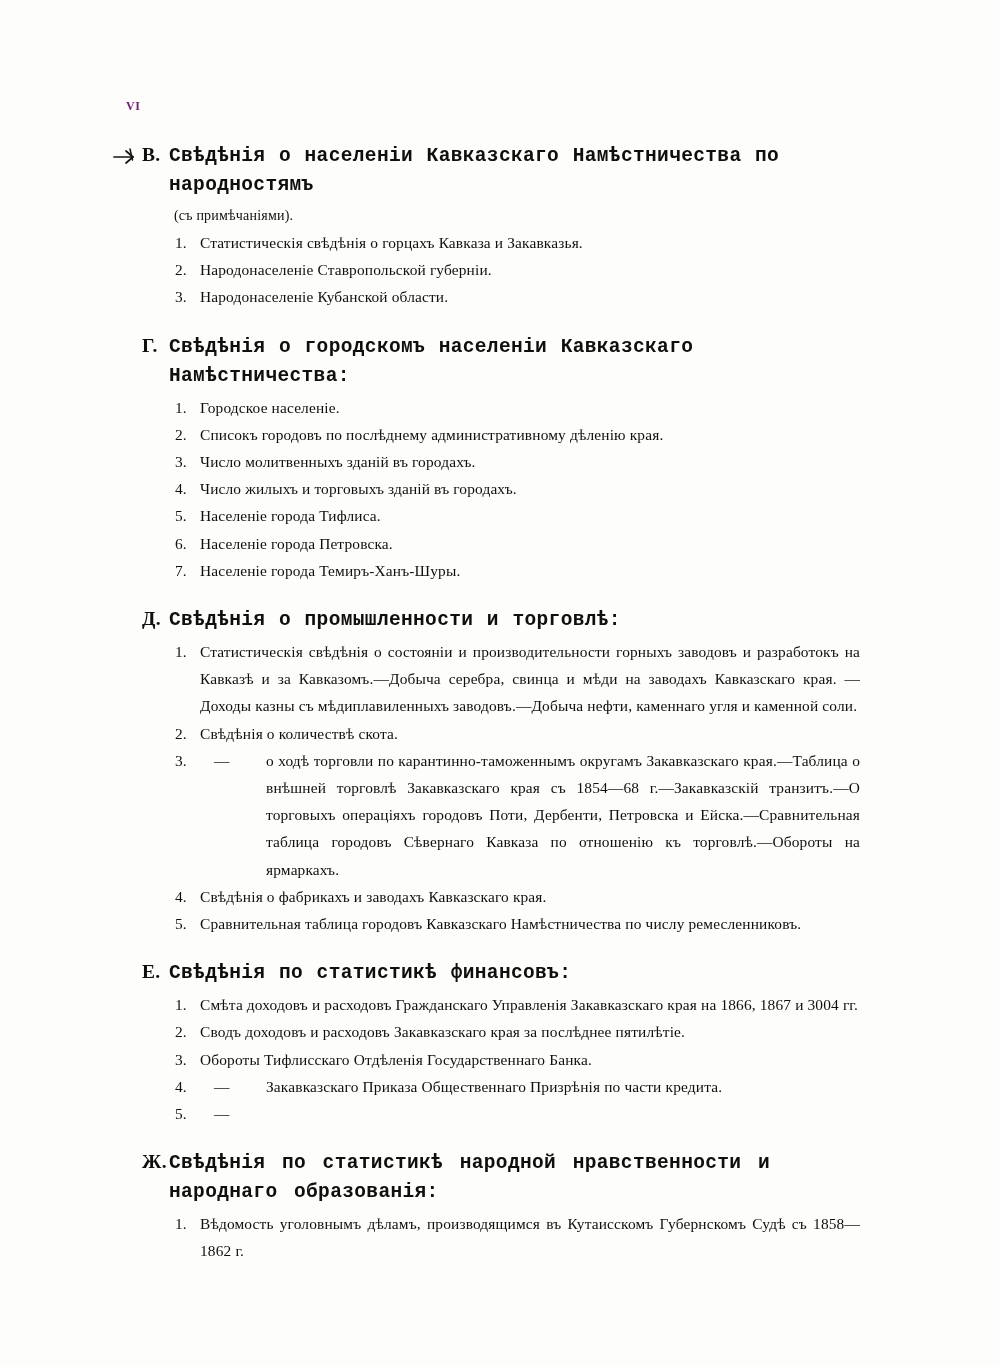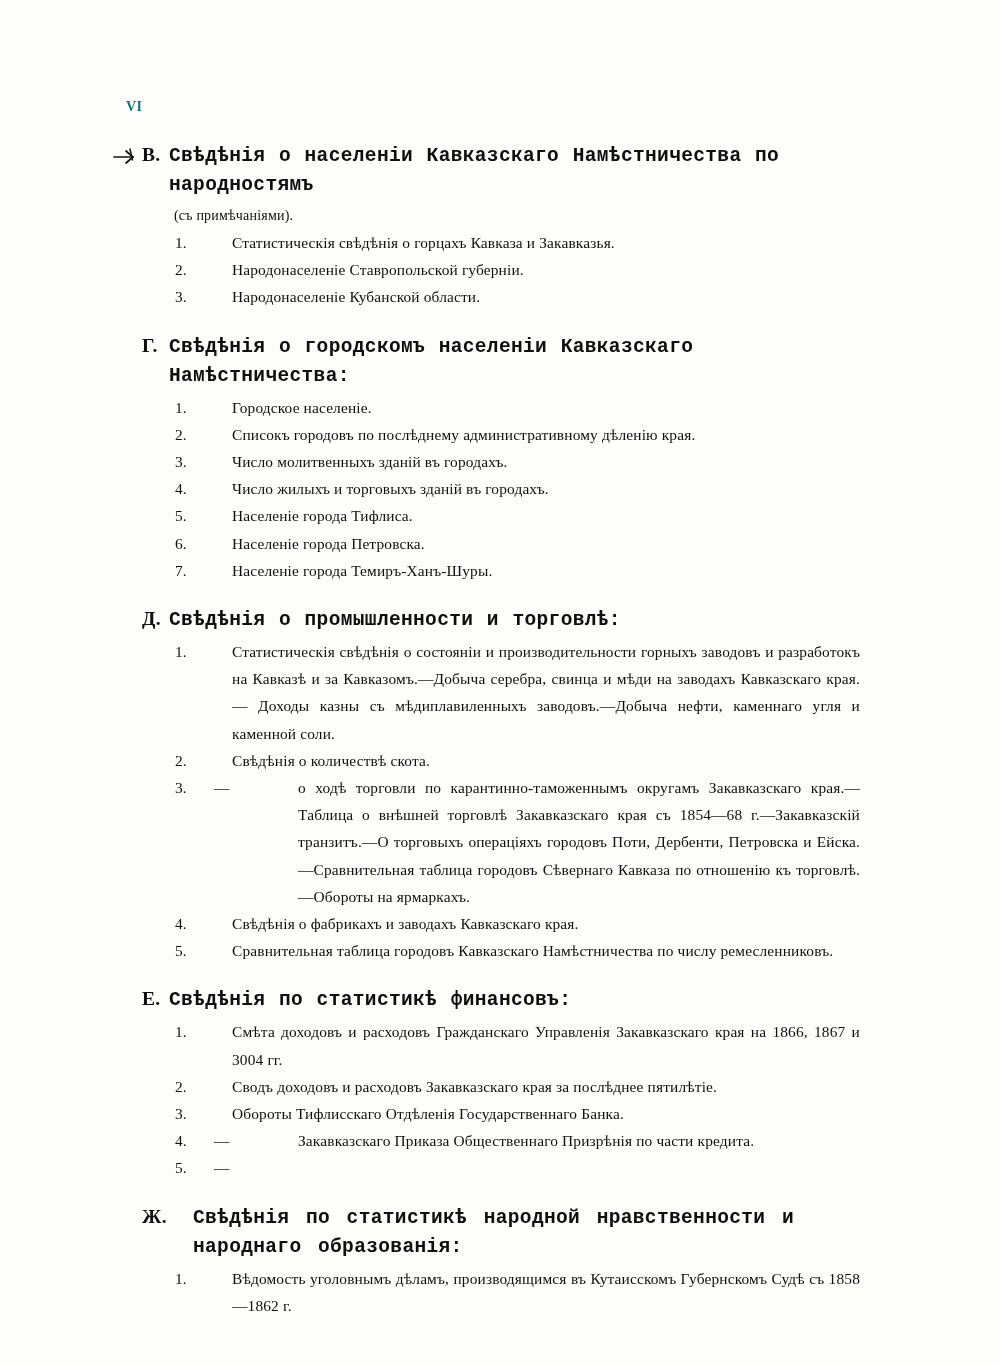--- a/index.html
+++ b/index.html
@@ -21,25 +21,25 @@
     inset: 0;
     background: #fdfdfc;
   }
 
   
   .folio {
     position: absolute;
     left: 126px;
     top: 99px;
     font-family: "Liberation Serif", "DejaVu Serif", serif;
-    font-size: 14px;
+    font-size: 12px;
     font-weight: bold;
     letter-spacing: 0.5px;
     font-variant: small-caps;
-    color: #0f766e;
+    color: #701a75;
   }
 
   
   .margin-mark {
     position: absolute;
     left: 112px;
     top: 146px;
     width: 28px;
     height: 20px;
   }
@@ -70,21 +70,21 @@
     min-width: 27px;
     text-align: left;
     white-space: nowrap;
   }
   .sec-title {
     flex: 1 1 auto;
     text-align: left;
     word-spacing: 1.5px;
     font-family: Liberation Mono, monospace;
   }
-  .sec-title.spread { word-spacing: 4.5px; margin-left: 24px; }
+  .sec-title.spread { word-spacing: 4.5px; }
 
   
   .sec-sub {
     font-size: 14px;
     font-weight: normal;
     line-height: 26px;
     padding-left: 32px;
     letter-spacing: 0.2px;
   }
   .sec-lead {
@@ -112,21 +112,20 @@
     flex: 0 0 auto;
     width: 25px;
     text-align: left;
     white-space: nowrap;
   }
   .item-text {
     flex: 1 1 auto;
     text-align: justify;
     text-justify: inter-word;
     hyphens: manual;
-    margin-left: 32px;
   }
   .item-text.nojust { text-align: left; }
 
   
   .item.ditto .item-num { width: 25px; }
   .ditto-dash {
     flex: 0 0 auto;
     width: 66px;
     text-align: left;
     padding-left: 14px;

